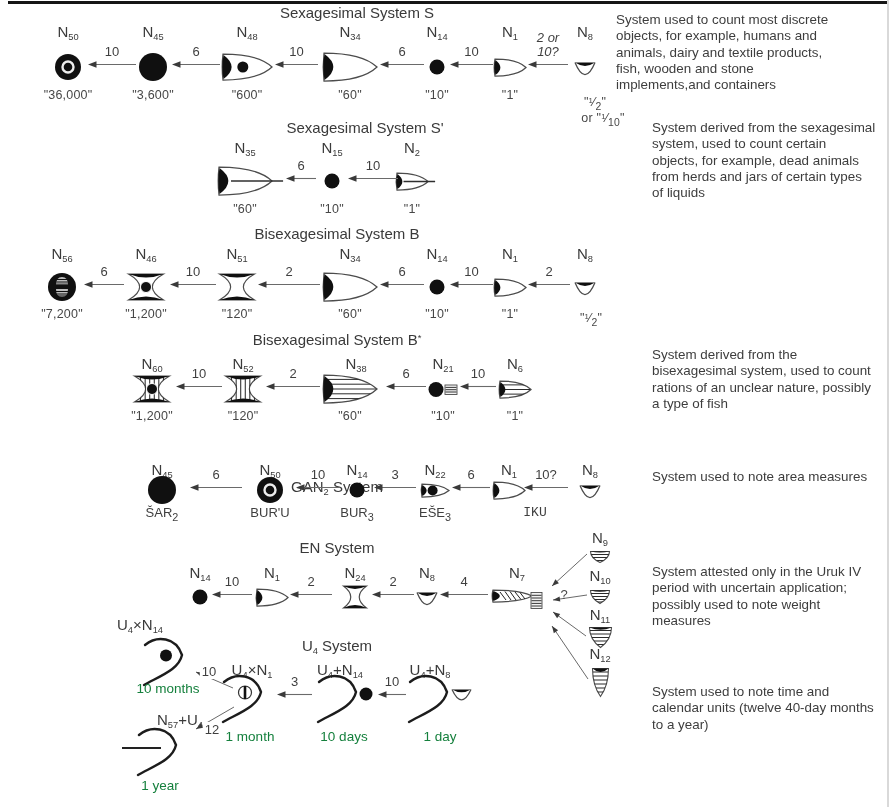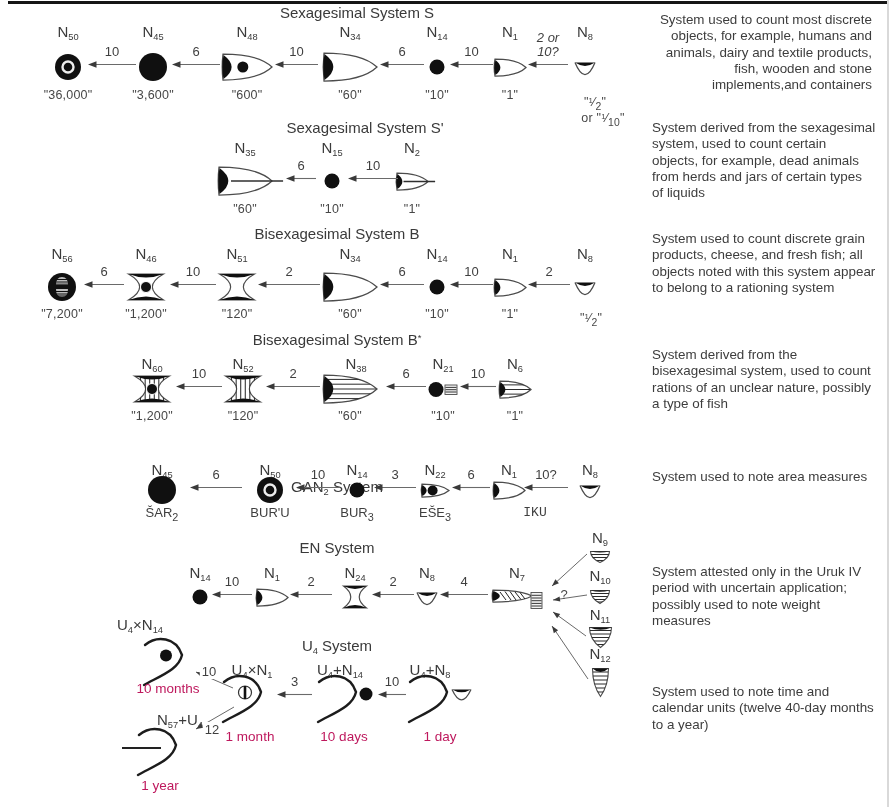--- a/index.html
+++ b/index.html
@@ -7,21 +7,21 @@
           font-family:"Liberation Sans",sans-serif;color:#3c3c3c;}
   .abs{position:absolute;}
   .ctr{transform:translateX(-50%);white-space:nowrap;text-align:center;}
   .title{font-size:15px;color:#3a3a3a;}
   .nlabel{font-size:15px;color:#3a3a3a;}
   .nlabel sub, .title sub{font-size:.62em;}
   sub{vertical-align:-0.35em;}
   sup{vertical-align:0.45em;font-size:.62em;}
   .value{font-size:12.5px;color:#474747;letter-spacing:.2px;}
   .reading{font-size:13px;color:#3f3f3f;}
-  .caption{font-size:13.5px;color:#be185d;}
+  .caption{font-size:13.5px;color:#15803d;}
   .desc{font-size:13.4px;line-height:16.3px;width:224px;color:#3d3d3d;}
   .arrow{position:absolute;}
   .arrow .al{font-size:13px;color:#3f3f3f;text-align:center;line-height:14px;}
   .arrow svg{display:block;}
   .qmark{font-size:13px;color:#4a4a4a;}
   .brlabel{font-size:13px;color:#3f3f3f;background:#fff;padding:0 2px;}
   .topline{position:absolute;left:8px;right:0;top:1px;height:2.5px;background:#161616;}
   .rightline{position:absolute;top:0;right:0;width:2px;height:100%;background:#d9d9d9;}
 </style>
 </head>
@@ -108,21 +108,21 @@
         <polygon points="0,5.5 8.5,2.3 8.5,8.7" fill="#3a3a3a"></polygon>
       </svg>
     </div>
     <div class="arrow" style="left: 528px; top: 31px; width: 40px; font-style: italic;">
       <div class="al">2 or<br>10?</div>
       <svg width="40" height="9">
         <line x1="7" y1="5.5" x2="40" y2="5.5" stroke="#6a6a6a" stroke-width="1.1"></line>
         <polygon points="0,5.5 8.5,2.3 8.5,8.7" fill="#3a3a3a"></polygon>
       </svg>
     </div>
-    <div class="abs desc" style="left: 648px; top: 12px; text-align: right;">System used to count most discrete objects, for example, humans and animals, dairy and textile products, fish, wooden and stone implements,and containers</div>
+    <div class="abs desc" style="left: 616px; top: 12px;">System used to count most discrete objects, for example, humans and animals, dairy and textile products, fish, wooden and stone implements,and containers</div>
     <div class="abs ctr title" style="left: 365px; top: 119px;">Sexagesimal System S'</div>
     <div class="abs ctr nlabel" style="left: 245px; top: 139px;">N<sub>35</sub></div>
     <div class="abs" style="left: 217px; top: 165px; width: 56px; height: 32px;"><svg width="56" height="32" viewBox="0 0 56 32" style="overflow:visible">
         <path d="M2,2 Q 40.32,2 55,16 Q 40.32,30 2,30 Q 0.4,16 2,2 Z" fill="#fff" stroke="#4c4c4c" stroke-width="1.25"></path>
         <path d="M2.5,3 Q 20.16,16 2.5,29 Q 0,16 2.5,3 Z" fill="#101010"></path>
         <line x1="14" y1="16" x2="66.08" y2="16" stroke="#2f2f2f" stroke-width="1.6"></line>
       </svg></div>
     <div class="abs ctr value" style="left: 245px; top: 202px;">"60"</div>
     <div class="abs ctr nlabel" style="left: 332px; top: 139px;">N<sub>15</sub></div>
     <div class="abs" style="left: 324px; top: 173px; width: 16px; height: 16px;"><svg width="16" height="16" viewBox="0 0 16 16" style="overflow:visible">
@@ -242,21 +242,20 @@
         <polygon points="0,5.5 8.5,2.3 8.5,8.7" fill="#3a3a3a"></polygon>
       </svg>
     </div>
     <div class="arrow" style="left: 528px; top: 265px; width: 42px;">
       <div class="al">2</div>
       <svg width="42" height="9">
         <line x1="7" y1="5.5" x2="42" y2="5.5" stroke="#6a6a6a" stroke-width="1.1"></line>
         <polygon points="0,5.5 8.5,2.3 8.5,8.7" fill="#3a3a3a"></polygon>
       </svg>
     </div>
-    <div class="abs desc" style="left: 652px; top: 231px;">System used to count discrete grain products, cheese, and fresh fish; all objects noted with this system appear to belong to a rationing system</div>
     <div class="abs ctr title" style="left: 337px; top: 331px;">Bisexagesimal System B<sup>*</sup></div>
     <div class="abs ctr nlabel" style="left: 152px; top: 355px;">N<sub>60</sub></div>
     <div class="abs" style="left: 133px; top: 374px; width: 38px; height: 30px;"><svg width="38" height="30" viewBox="0 0 38 30" style="overflow:visible">
         <path d="M1.5,2 L36.5,2 C 21.659999999999997,10.5 21.659999999999997,19.5 36.5,28 L1.5,28 C 16.34,19.5 16.34,10.5 1.5,2 Z" fill="#fff" stroke="#4c4c4c" stroke-width="1.2"></path>
         <clipPath id="cl1">
           <path d="M1.5,2 L36.5,2 C 21.659999999999997,10.5 21.659999999999997,19.5 36.5,28 L1.5,28 C 16.34,19.5 16.34,10.5 1.5,2 Z"></path>
         </clipPath>
         <g clip-path="url(#cl1)" stroke="#222" stroke-width="1">
           <line x1="7.6000000000000005" y1="3" x2="7.6000000000000005" y2="27"></line>
           <line x1="12.16" y1="3" x2="12.16" y2="27"></line>

